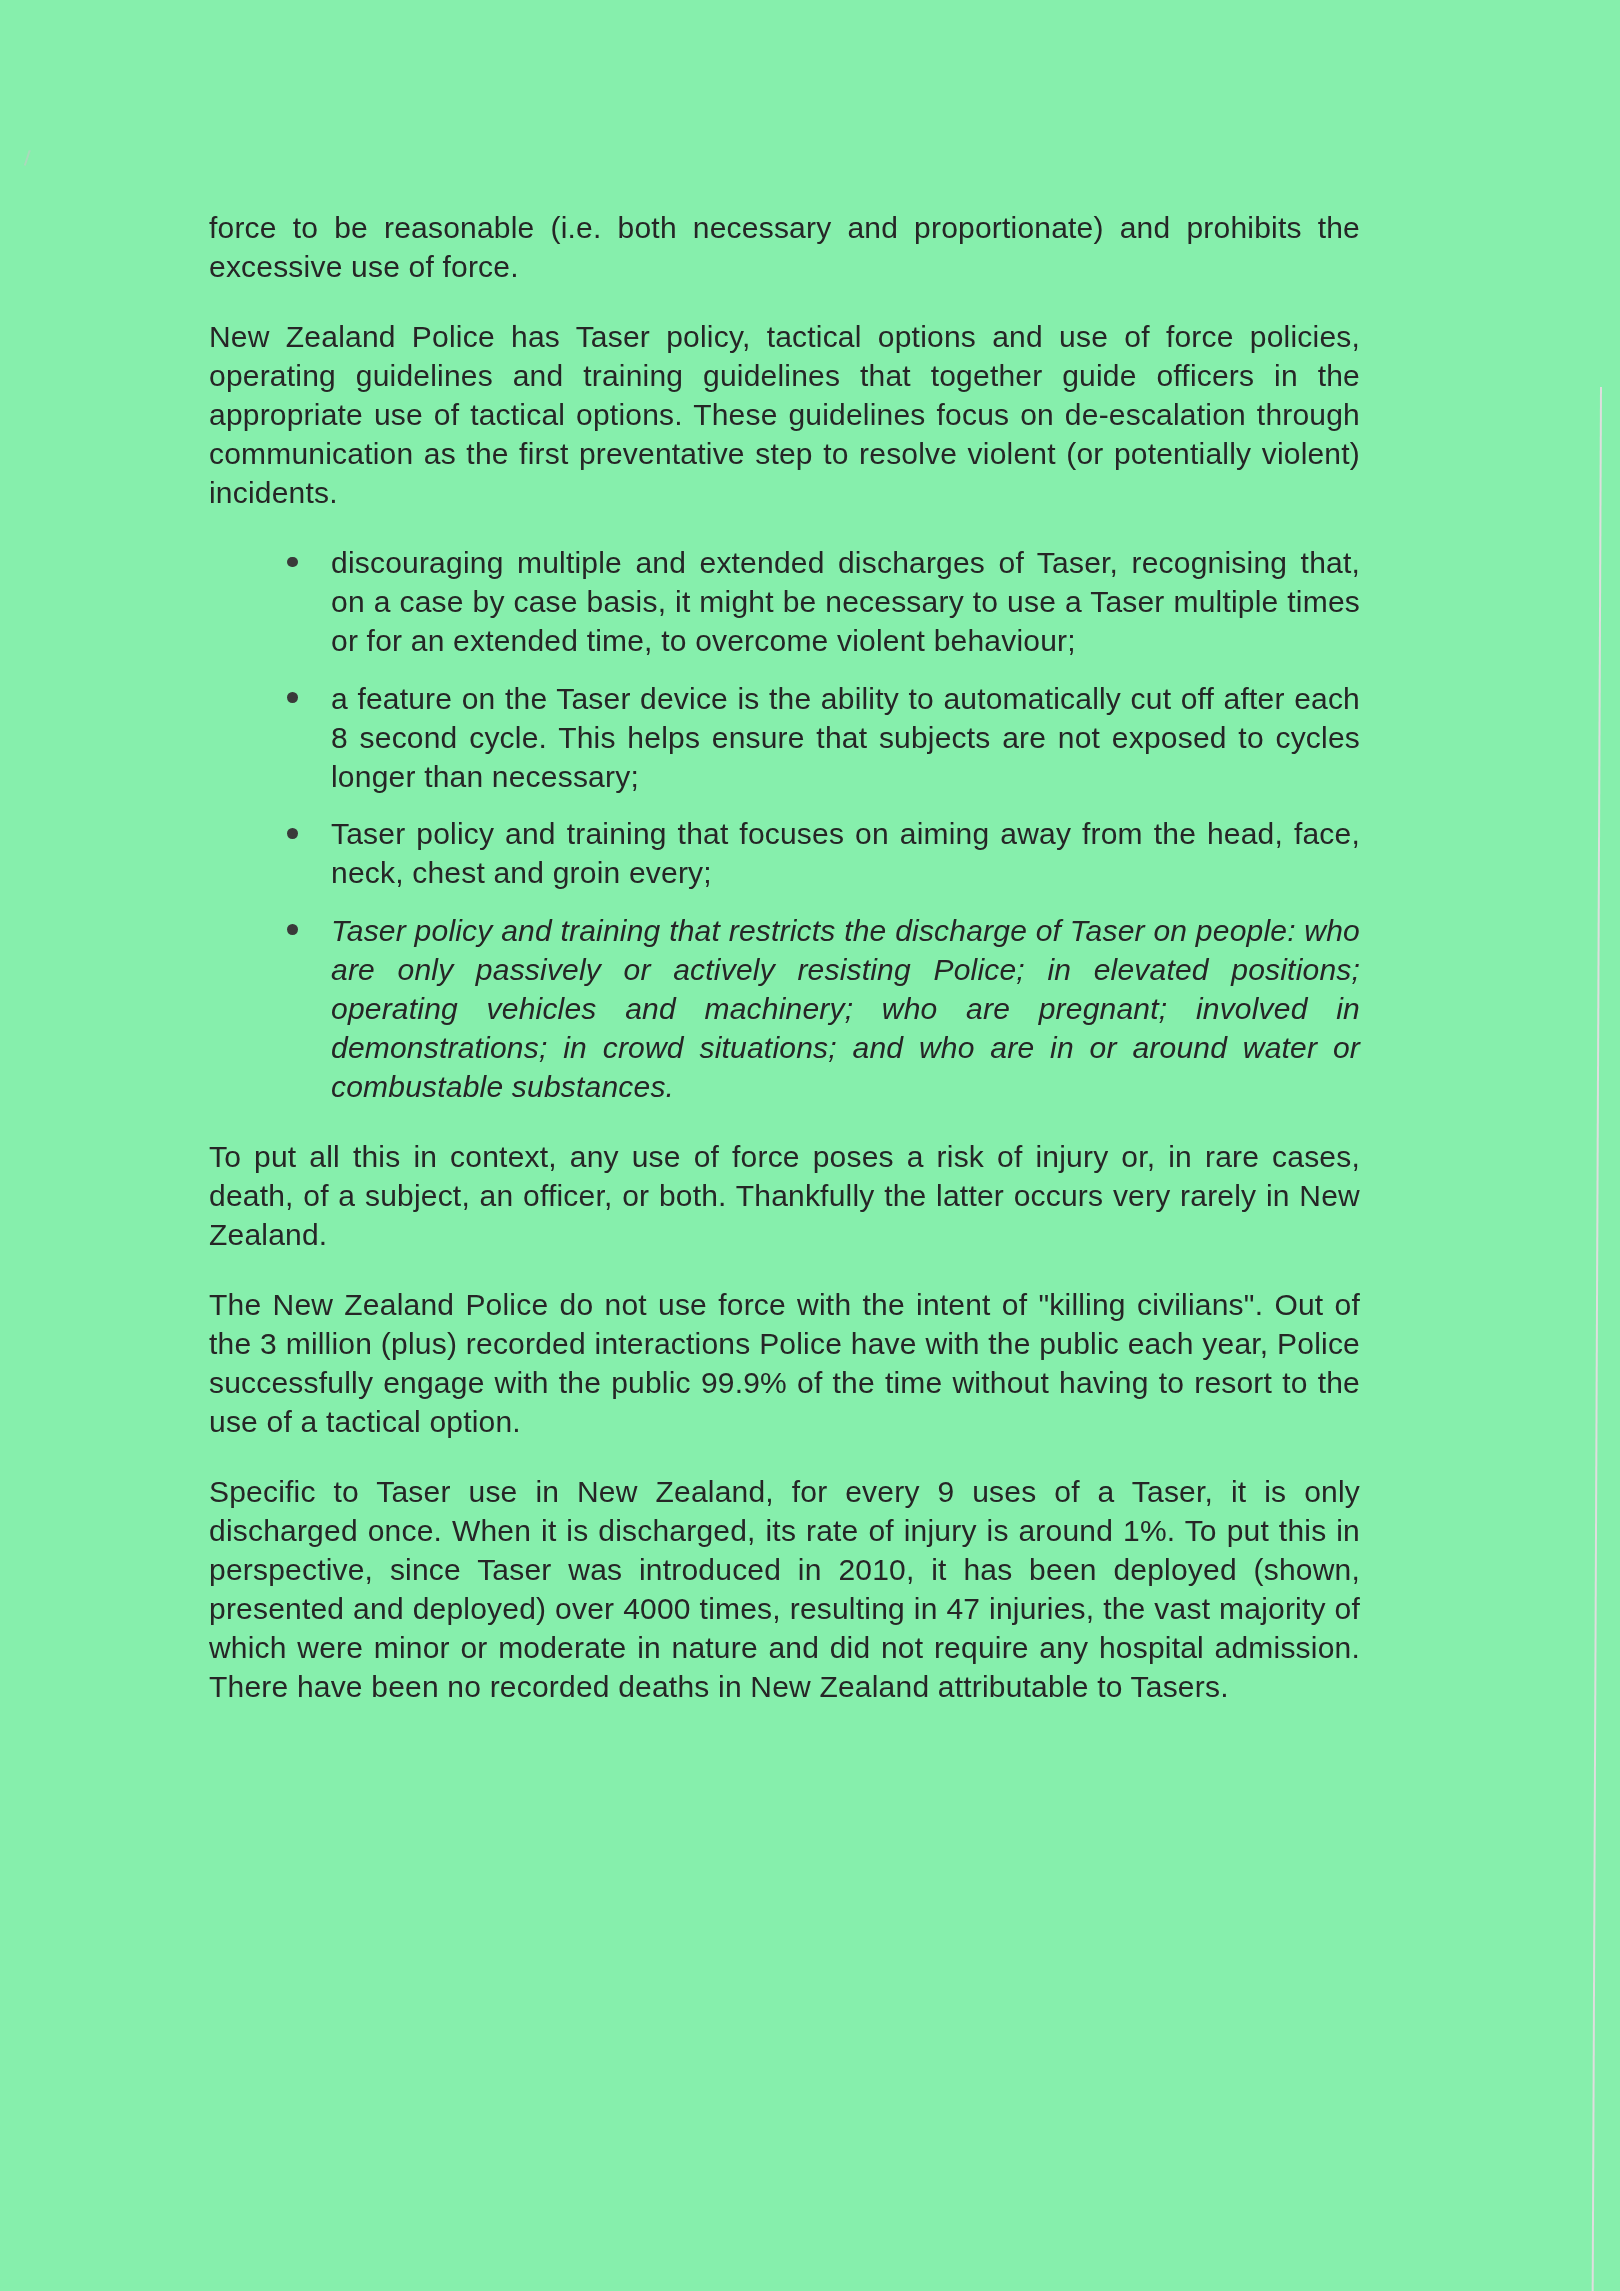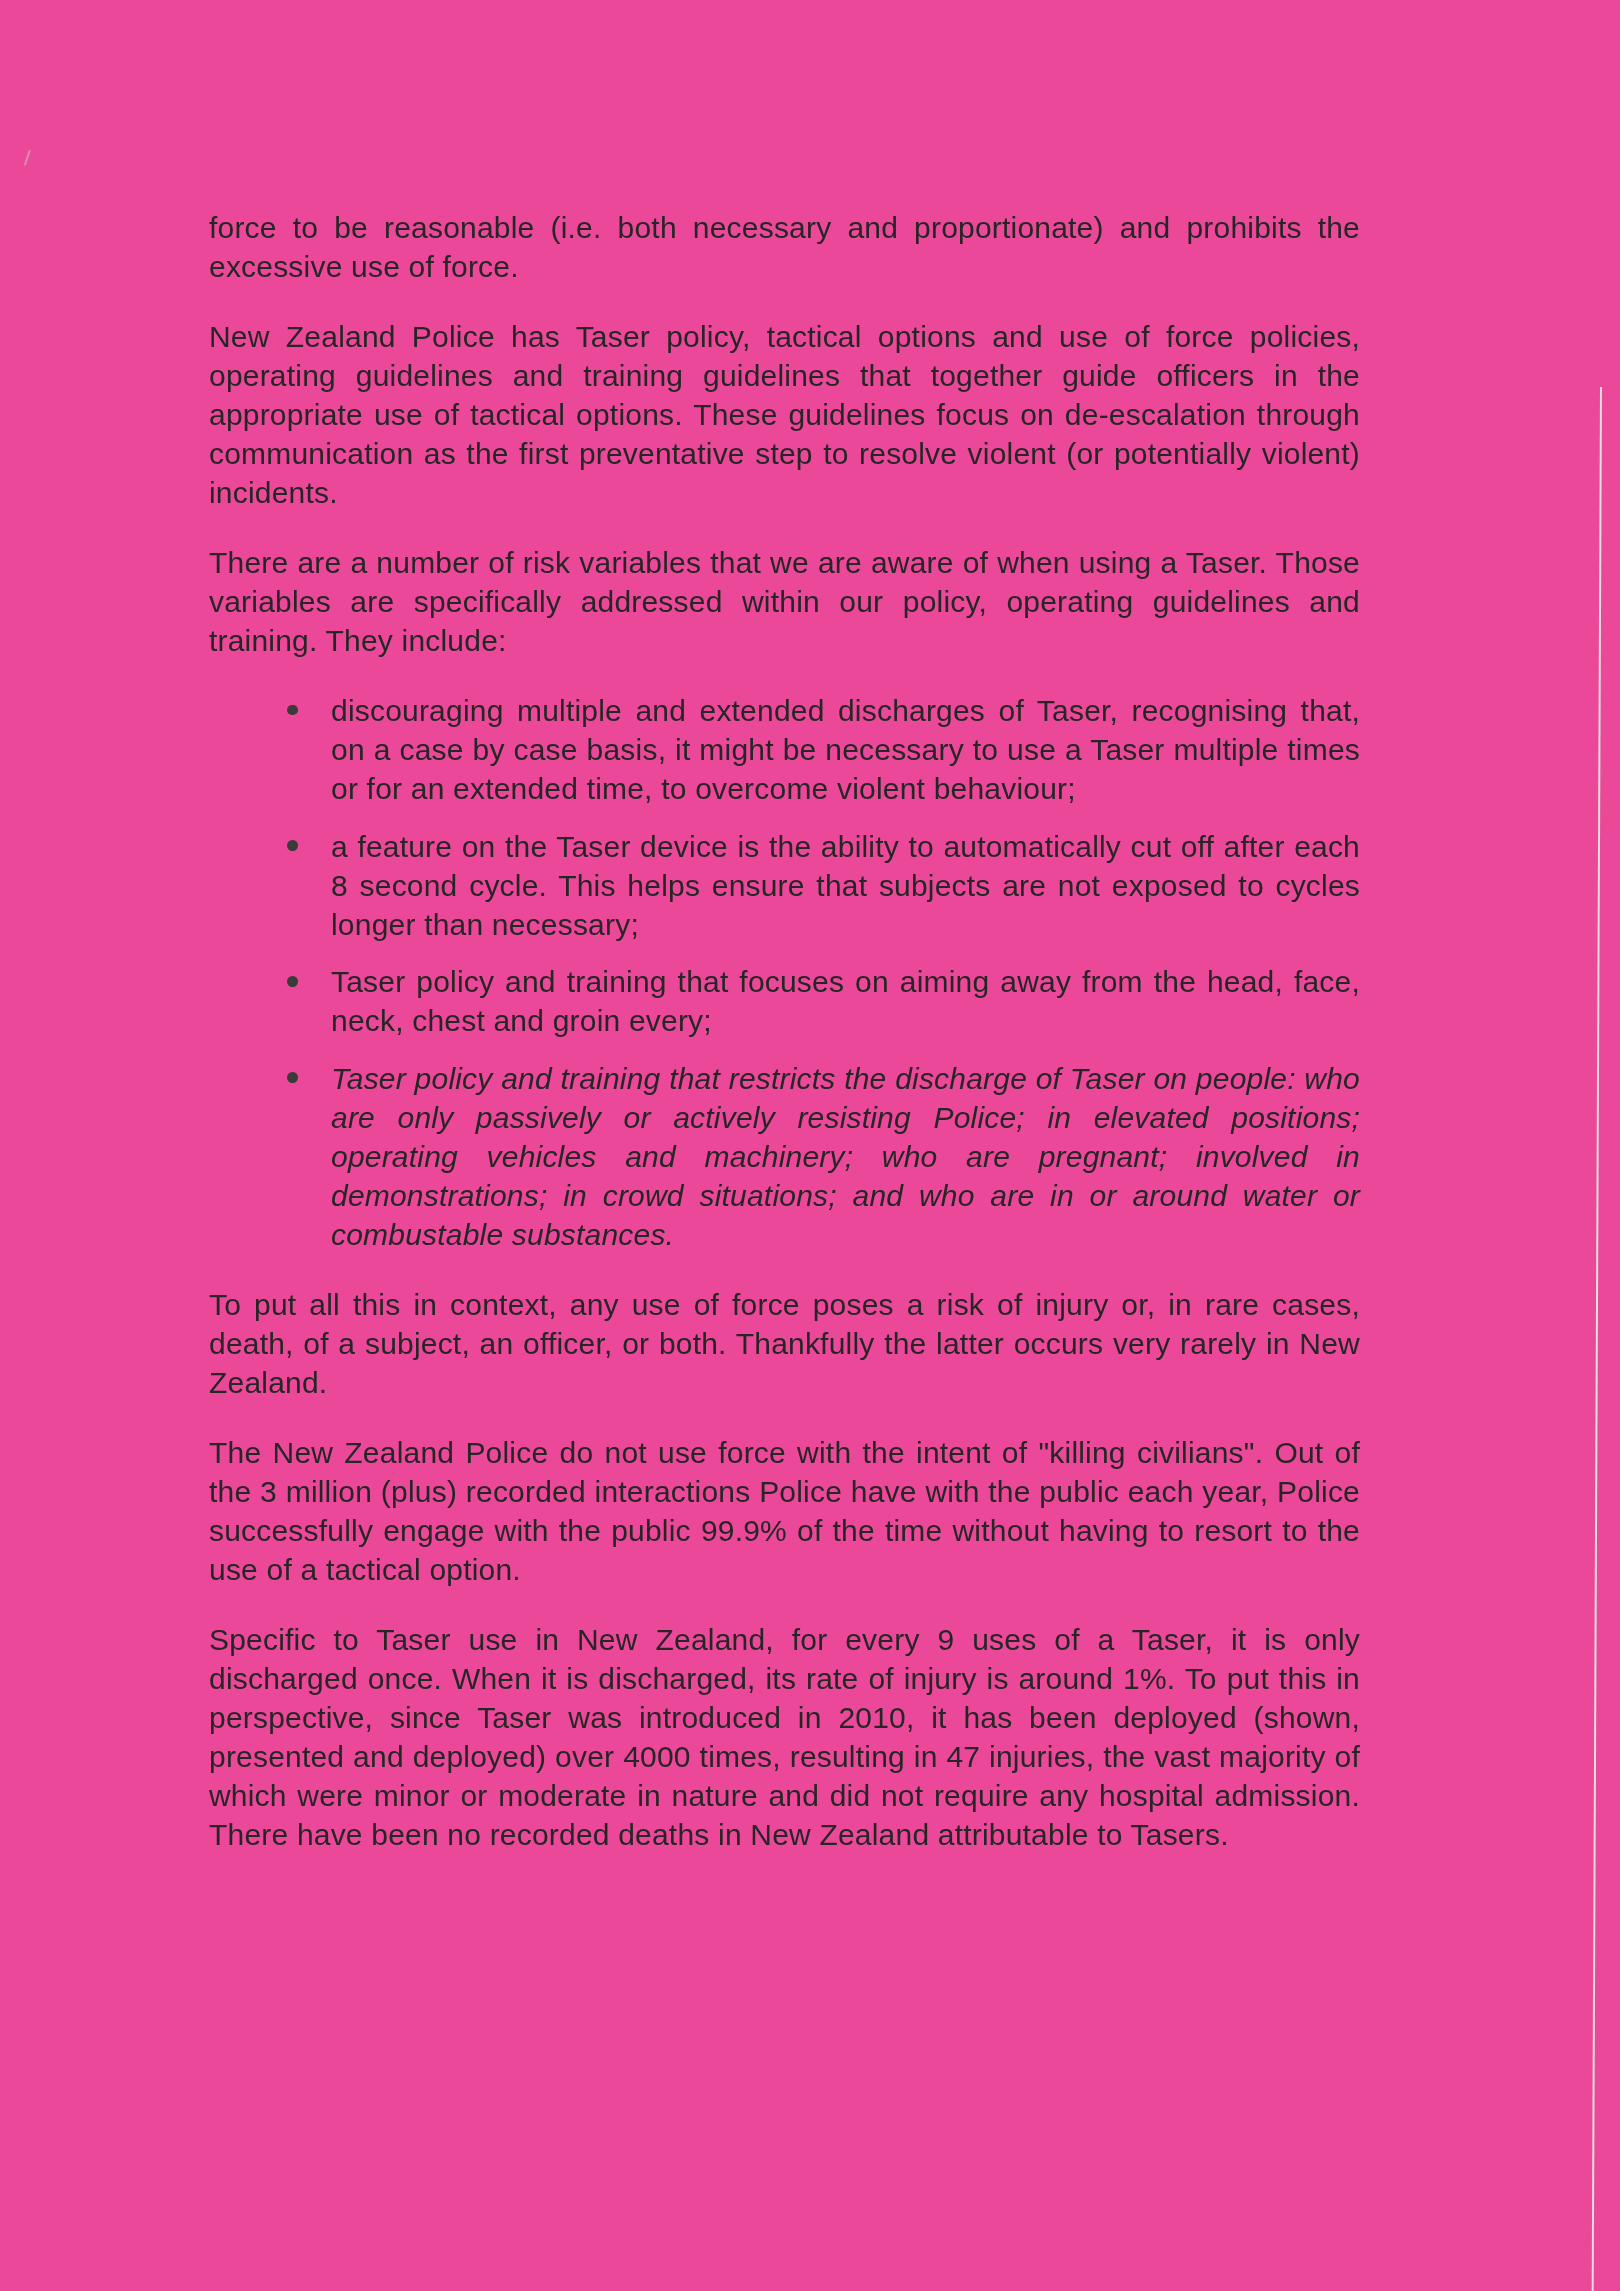--- a/index.html
+++ b/index.html
@@ -11,21 +11,21 @@
     width: 1620px;
     height: 2292px;
     position: relative;
     overflow: hidden;
     font-family: "Liberation Sans", sans-serif;
     color: #262626;
   }
   .page {
     position: absolute;
     inset: 0;
-    background: #ec4899;
+    background: #86efac;
   }
   .content {
     position: absolute;
     left: 209px;
     top: 208px;
     width: 1151px;
   }
   .content p {
     margin: 0 0 31px 0;
     font-size: 30px;
@@ -88,21 +88,20 @@
 <div class="page">
 
   <div class="scan-mark"></div>
 
   <div class="content">
 
     <p>force to be reasonable (i.e. both necessary and proportionate) and prohibits the excessive use of force.</p>
 
     <p>New Zealand Police has Taser policy, tactical options and use of force policies, operating guidelines and training guidelines that together guide officers in the appropriate use of tactical options. These guidelines focus on de-escalation through communication as the first preventative step to resolve violent (or potentially violent) incidents.</p>
 
-    <p>There are a number of risk variables that we are aware of when using a Taser. Those variables are specifically addressed within our policy, operating guidelines and training. They include:</p>
 
     <ul class="bullets">
       <li>discouraging multiple and extended discharges of Taser, recognising that, on a case by case basis, it might be necessary to use a Taser multiple times or for an extended time, to overcome violent behaviour;</li>
       <li>a feature on the Taser device is the ability to automatically cut off after each 8 second cycle. This helps ensure that subjects are not exposed to cycles longer than necessary;</li>
       <li>Taser policy and training that focuses on aiming away from the head, face, neck, chest and groin every;</li>
       <li>Taser policy and training that restricts the discharge of Taser on people: who are only passively or actively resisting Police; in elevated positions; operating vehicles and machinery; who are pregnant; involved in demonstrations; in crowd situations; and who are in or around water or combustable substances.</li>
     </ul>
 
     <p>To put all this in context, any use of force poses a risk of injury or, in rare cases, death, of a subject, an officer, or both. Thankfully the latter occurs very rarely in New Zealand.</p>
 

